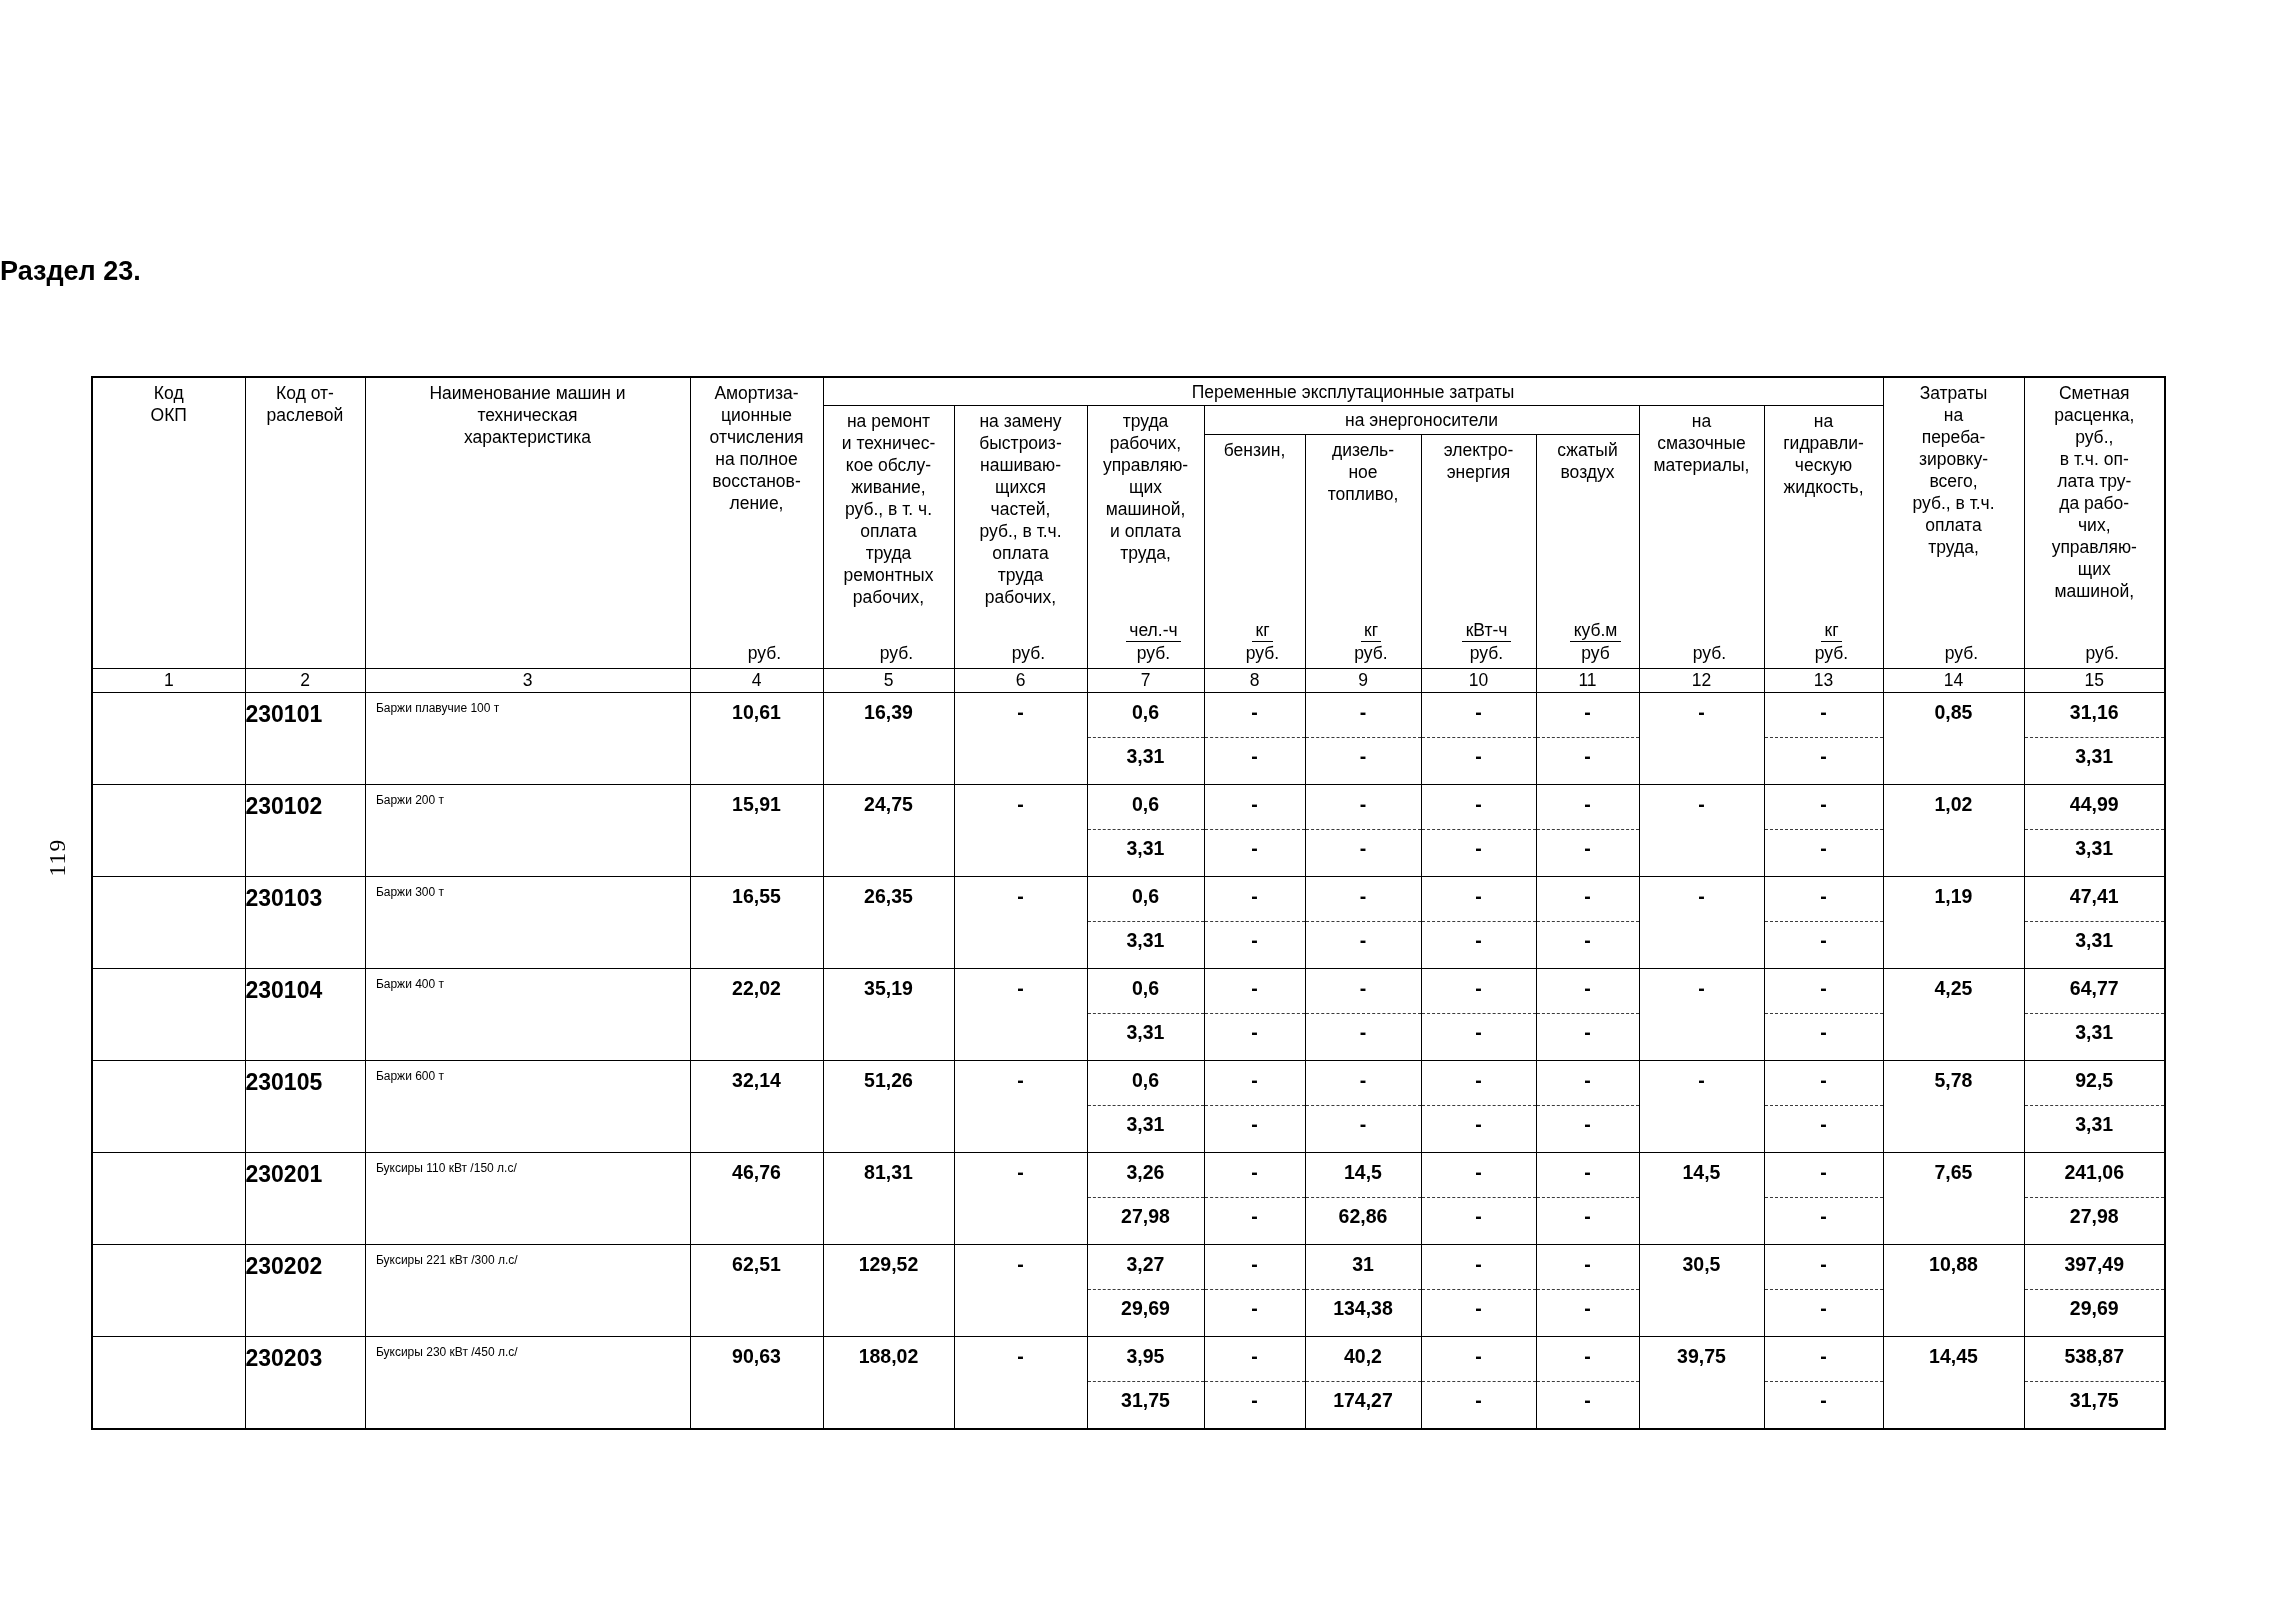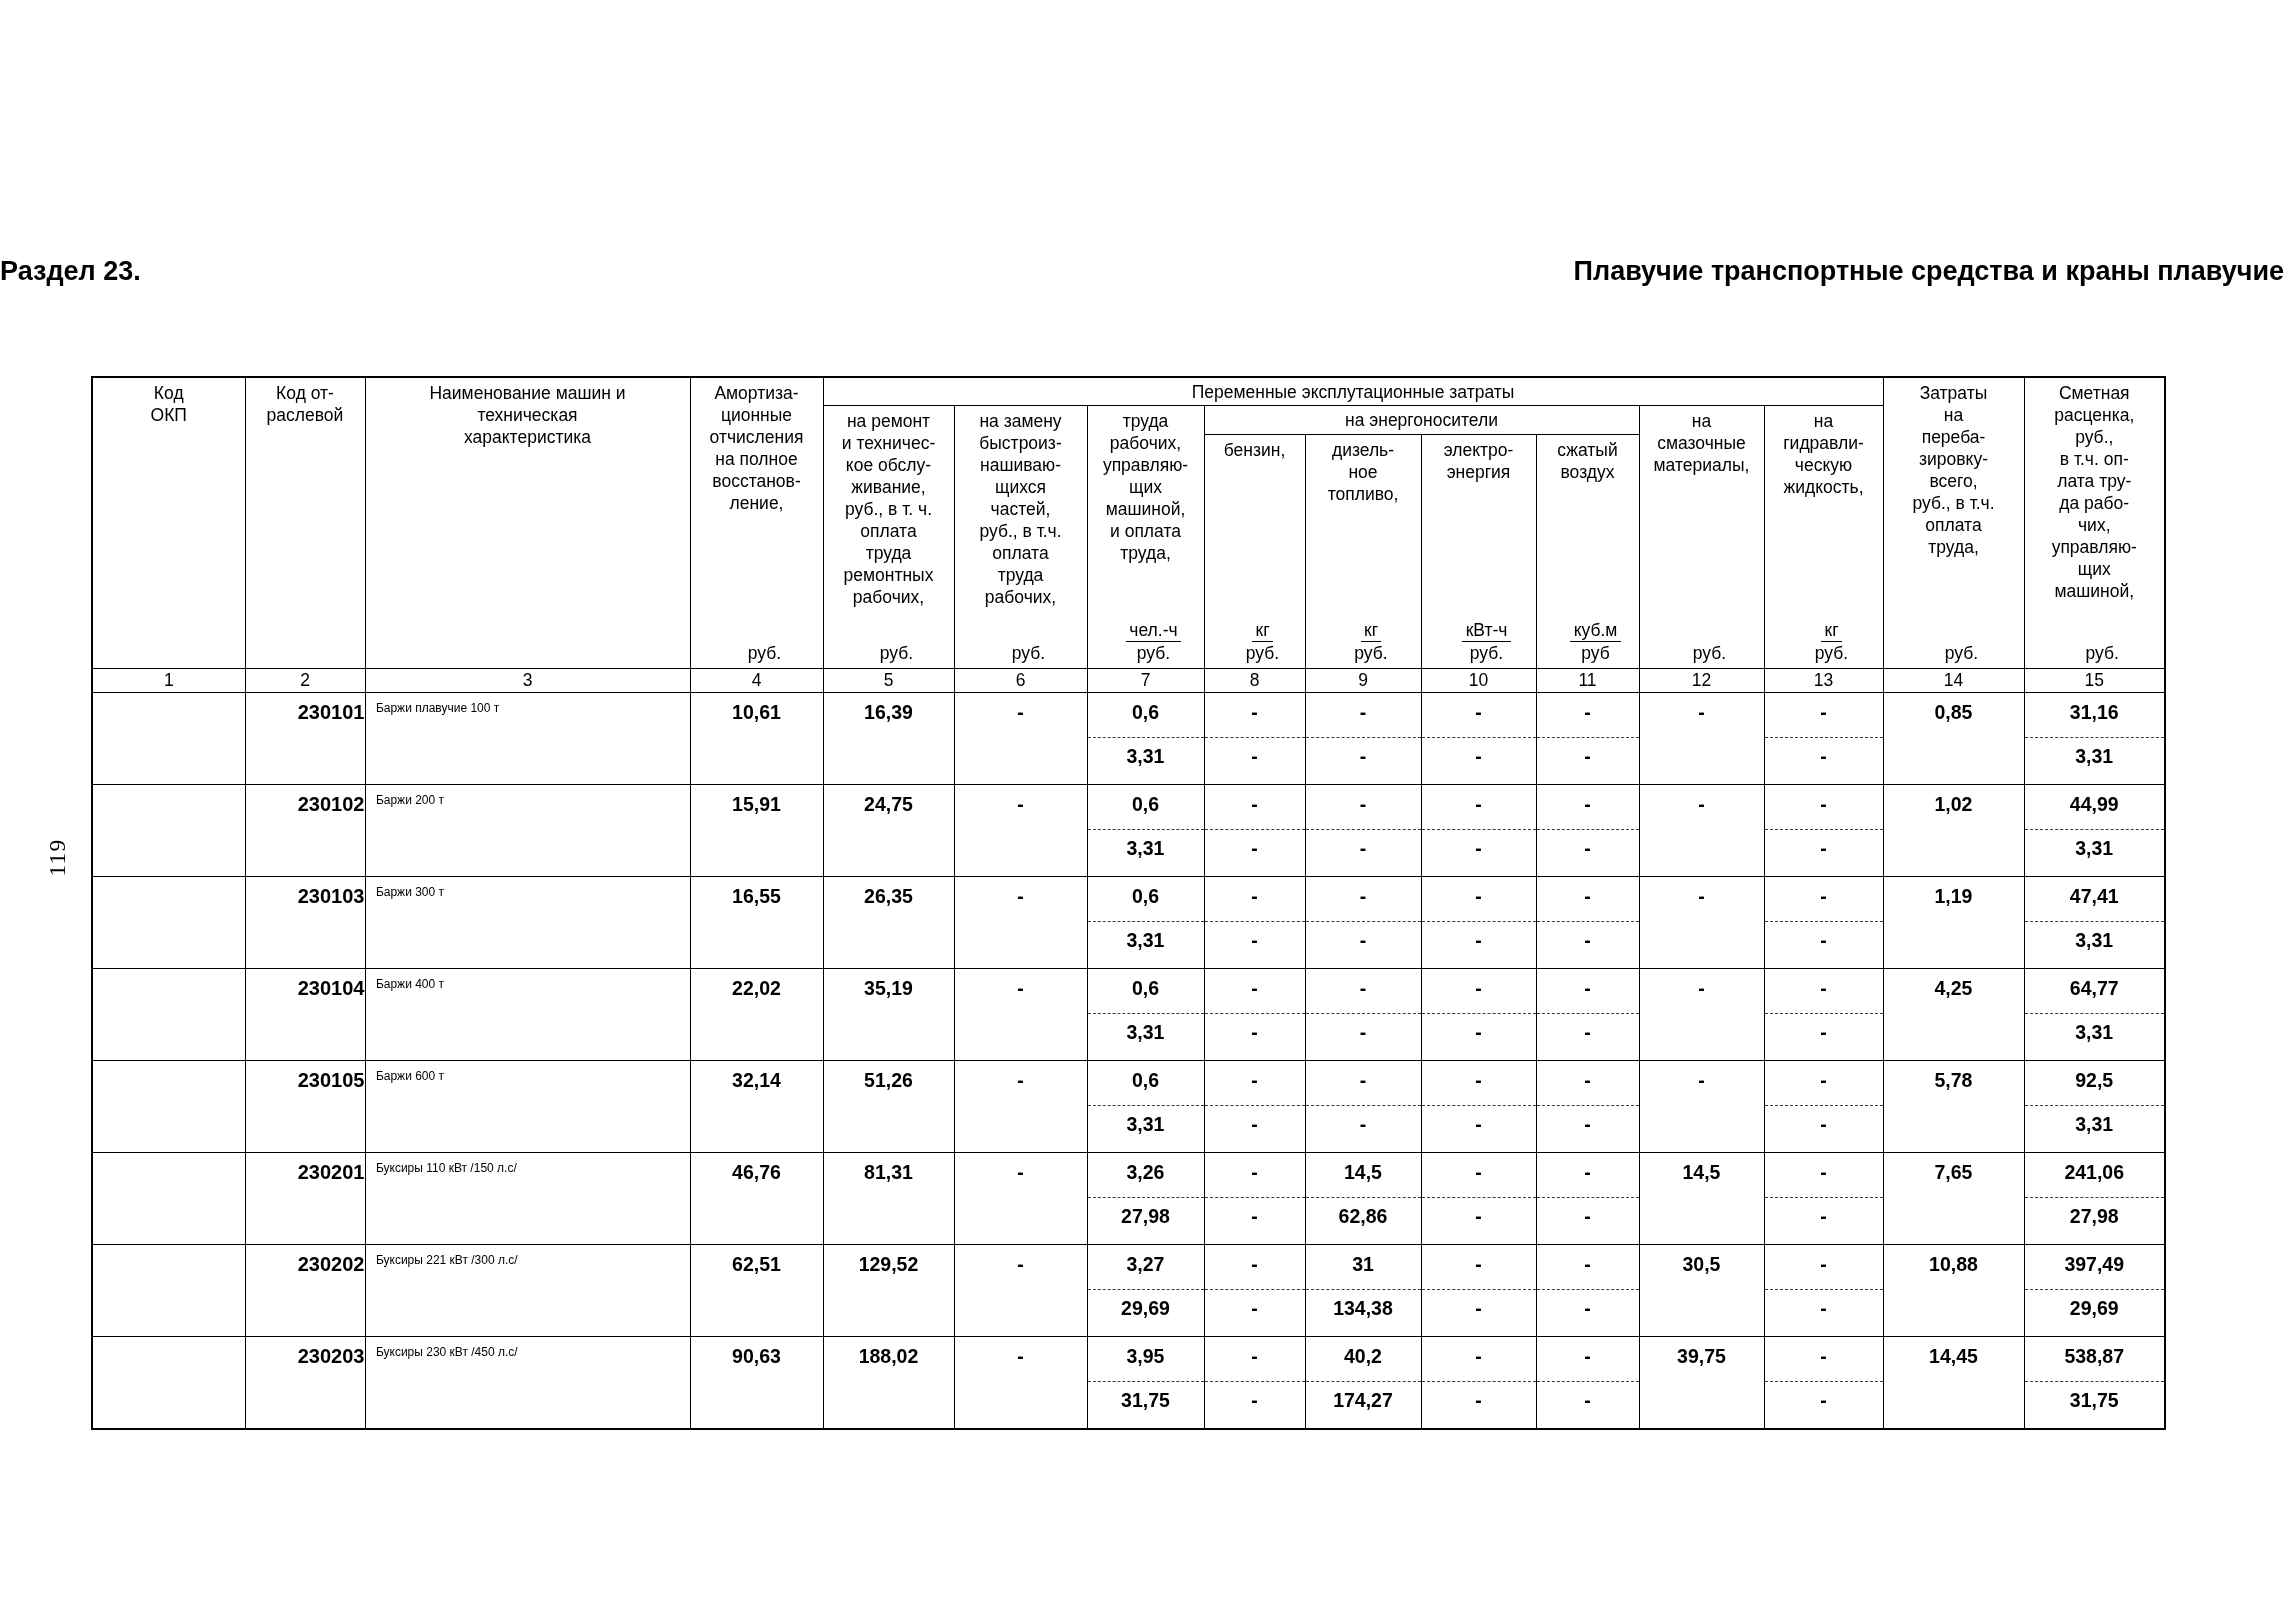--- a/index.html
+++ b/index.html
@@ -38,21 +38,21 @@
   tr.h2 { height:28.6px; }
   tr.h3 { height:234px; }
   tr.hnum { height:23.4px; }
   tr.hnum td {
     font-size:17.5px; text-align:center; vertical-align:middle;
     padding:1.3px; font-weight:normal;
   }
   tr.data { height:92px; }
   td.c-okp { vertical-align:top; }
   td.c-code {
-    vertical-align:top; text-align:right; font-size:20px;
+    vertical-align:top; text-align:left; font-size:23px;
     font-weight:bold; padding:7.8px 0 0;
   }
   td.c-name {
     vertical-align:top; text-align:left; font-size:12px;
     font-weight:normal; padding:7.8px 5.2px 0 10.4px;
   }
   td.c-val {
     vertical-align:top; text-align:center; font-size:19.5px;
     font-weight:bold; padding:7.8px 0 0;
   }
@@ -60,21 +60,20 @@
   .duo .tv { height:36px; border-bottom:1.3px dashed #3c3c3c; }
   .duo .bv { padding-top:6.5px; }
 </style>
 </head>
 <body>
 
 <div class="page-number">119</div>
 
 <div class="title-row">
   <span>Раздел 23.</span>
-  <span>Плавучие транспортные средства и краны плавучие</span>
 </div>
 
 <table class="main">
   <colgroup>
     <col style="width:153px">
       <col style="width:120px">
       <col style="width:325px">
       <col style="width:133px">
     <col style="width:131px">
       <col style="width:133px">

